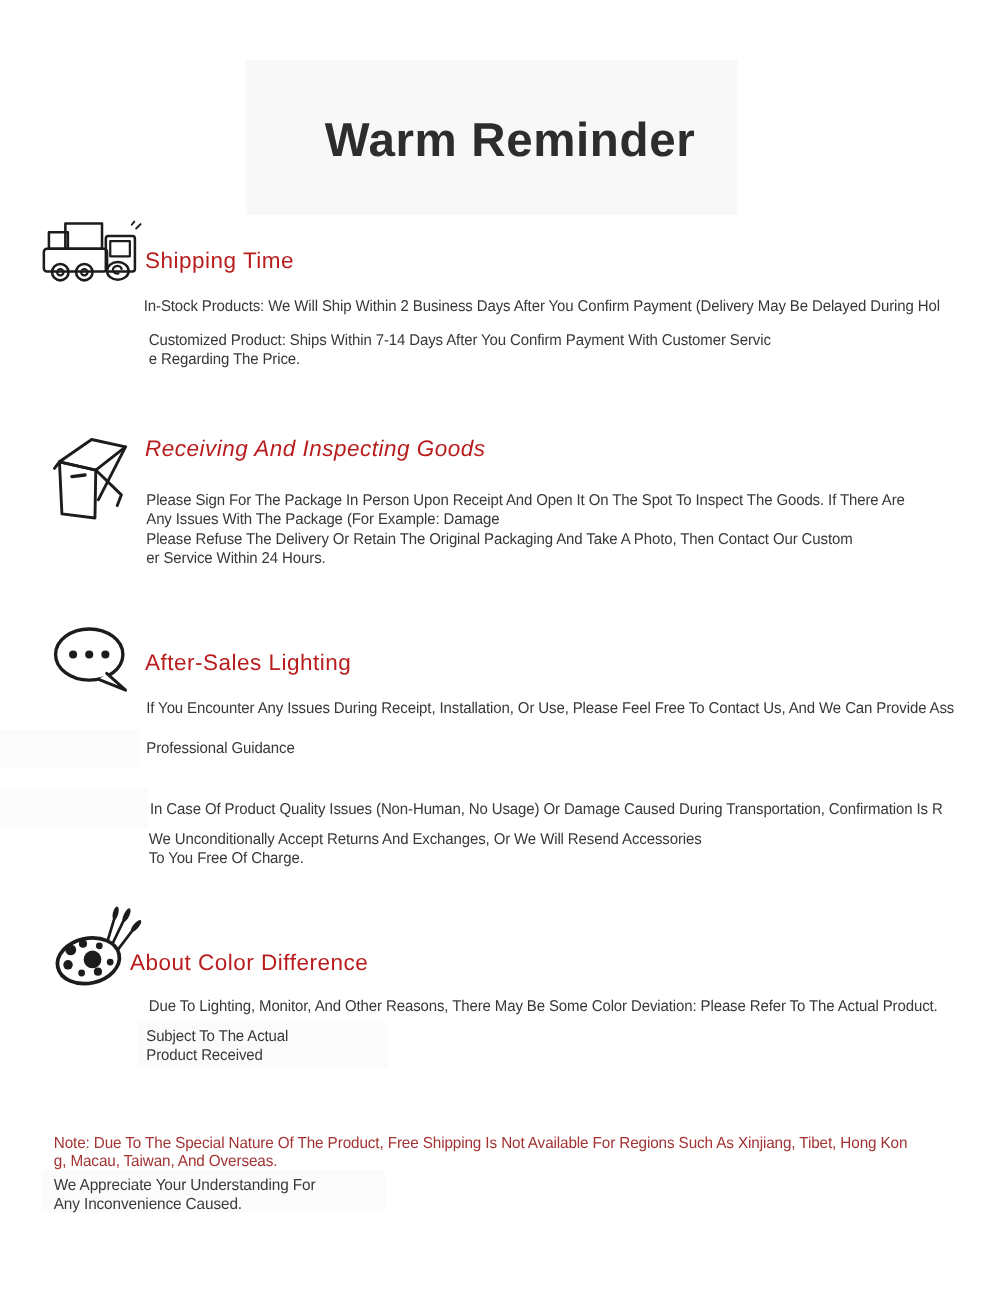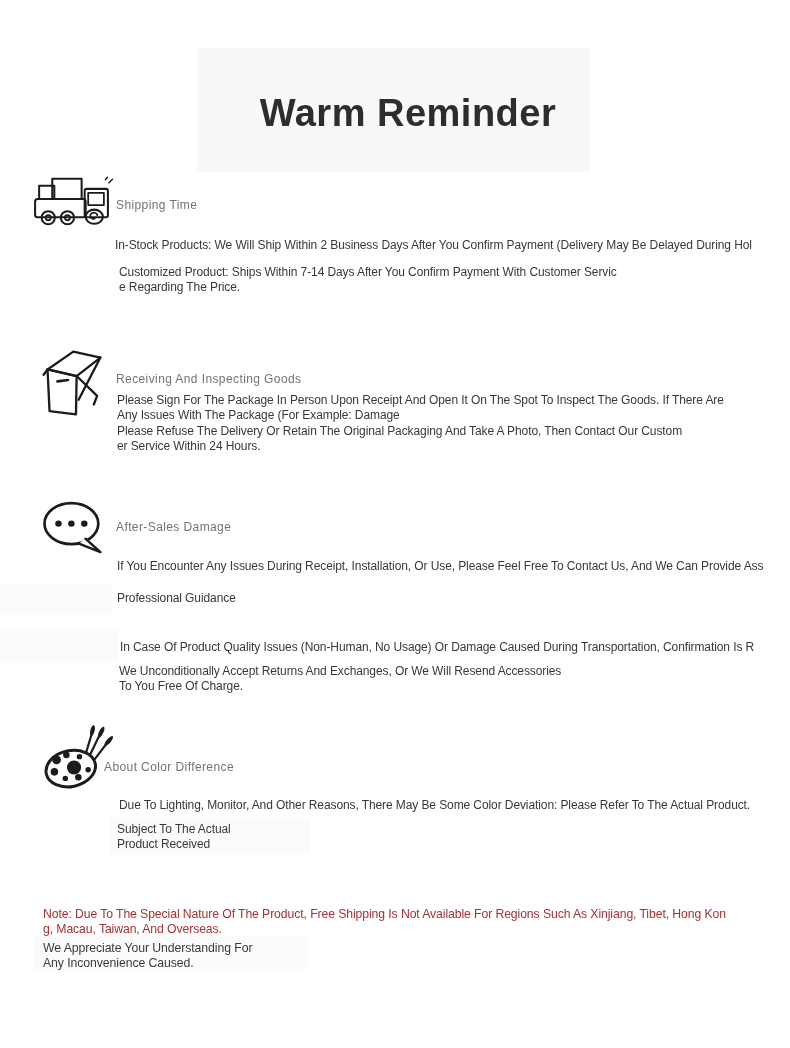--- a/index.html
+++ b/index.html
@@ -9,41 +9,41 @@
   }
   .bg-block{position:absolute; background:#f8f8f8;}
   .bg-faint{position:absolute; background:#fbfbfb;}
 
   .page-title{
     position:absolute; top:92px; left:0; width:816px; text-align:center;
     font-size:38px; font-weight:bold; color:#2d2d2d; letter-spacing:0.5px;
   }
 
   .section-heading{
-    position:absolute; font-size:12px; color:#737373; letter-spacing:0.4px;
+    position:absolute; font-size:18px; color:#b91c1c; letter-spacing:0.4px;
     white-space:nowrap;
   }
   .para{
     position:absolute; font-size:12.5px; line-height:14.5px; color:#383838;
     letter-spacing:-0.1px; white-space:pre-line;
     transform:scaleX(0.96); transform-origin:left top;
   }
   .clip{white-space:nowrap; overflow:hidden;}
 
   .icon-box{position:absolute;}
   .icon-box svg{display:block; width:100%; height:100%;}
 
   
   .s1-icon{left:28px; top:167px; width:86px; height:64px;}
   .s1-h{left:116px; top:198px;}
   .s1-p1{left:115px; top:238px; width:675px;}
   .s1-p2{left:119px; top:265px; width:600px;}
   
   .s2-icon{left:38px; top:343px; width:68px; height:76px;}
-  .s2-h{left:116px; top:372px;}
+  .s2-h{left:116px; top:349px;font-style:italic;}
   .s2-p1{left:117px; top:393px; width:690px;}
   .s2-p2{left:117px; top:424px; width:690px;}
   
   .s3-icon{left:38px; top:497px; width:70px; height:64px;}
   .s3-h{left:116px; top:520px;}
   .s3-p1{left:117px; top:559px; width:673px;}
   .s3-p2{left:117px; top:591px; width:400px;}
   .s3-p3{left:120px; top:640px; width:670px;}
   .s3-p4{left:119px; top:664px; width:640px;}
   
@@ -118,21 +118,21 @@
 
   <div class="icon-box s3-icon">
     <svg viewBox="0 0 130 112" fill="none" stroke="#1c1c1c" stroke-width="5" stroke-linecap="round" stroke-linejoin="round">
       <ellipse cx="62" cy="46" rx="50" ry="38"></ellipse>
       <path d="M88,74 L116,99 L76,83" fill="#ffffff" stroke-width="4.5"></path>
       <circle cx="38" cy="46" r="6" fill="#1c1c1c" stroke="none"></circle>
       <circle cx="62" cy="46" r="6" fill="#1c1c1c" stroke="none"></circle>
       <circle cx="86" cy="46" r="6" fill="#1c1c1c" stroke="none"></circle>
     </svg>
   </div>
-  <div class="section-heading s3-h">After-Sales Damage</div>
+  <div class="section-heading s3-h">After-Sales Lighting</div>
   <div class="para clip s3-p1">If You Encounter Any Issues During Receipt, Installation, Or Use, Please Feel Free To Contact Us, And We Can Provide Ass</div>
   <div class="para s3-p2">Professional Guidance</div>
   <div class="para clip s3-p3">In Case Of Product Quality Issues (Non-Human, No Usage) Or Damage Caused During Transportation, Confirmation Is R</div>
   <div class="para s3-p4">We Unconditionally Accept Returns And Exchanges, Or We Will Resend Accessories
 To You Free Of Charge.</div>
 
   <div class="icon-box s4-icon">
     <svg viewBox="0 0 135 125" fill="none" stroke="#1c1c1c" stroke-linecap="round" stroke-linejoin="round">
       <path d="M82,60 L97,10" stroke-width="4"></path>
       <ellipse cx="96" cy="12" rx="4" ry="10" transform="rotate(14 96 12)" fill="#1c1c1c" stroke="none"></ellipse>

